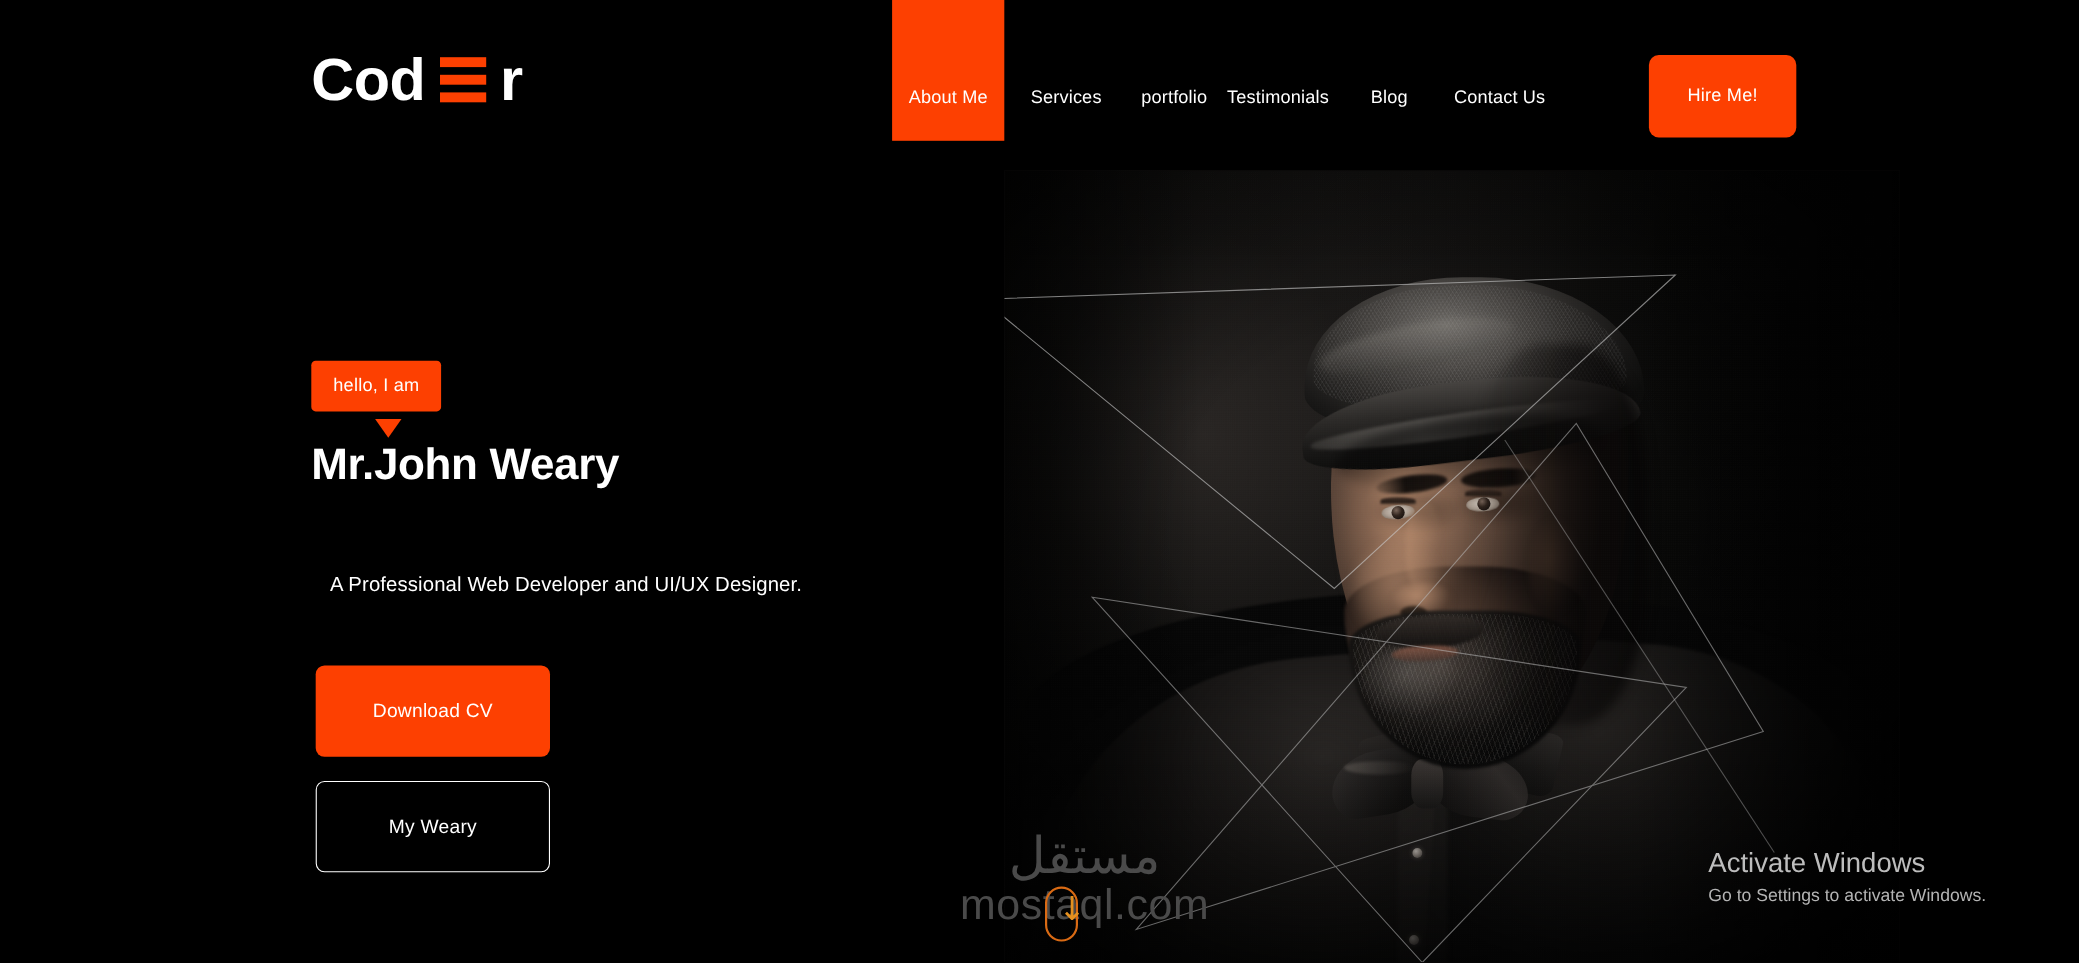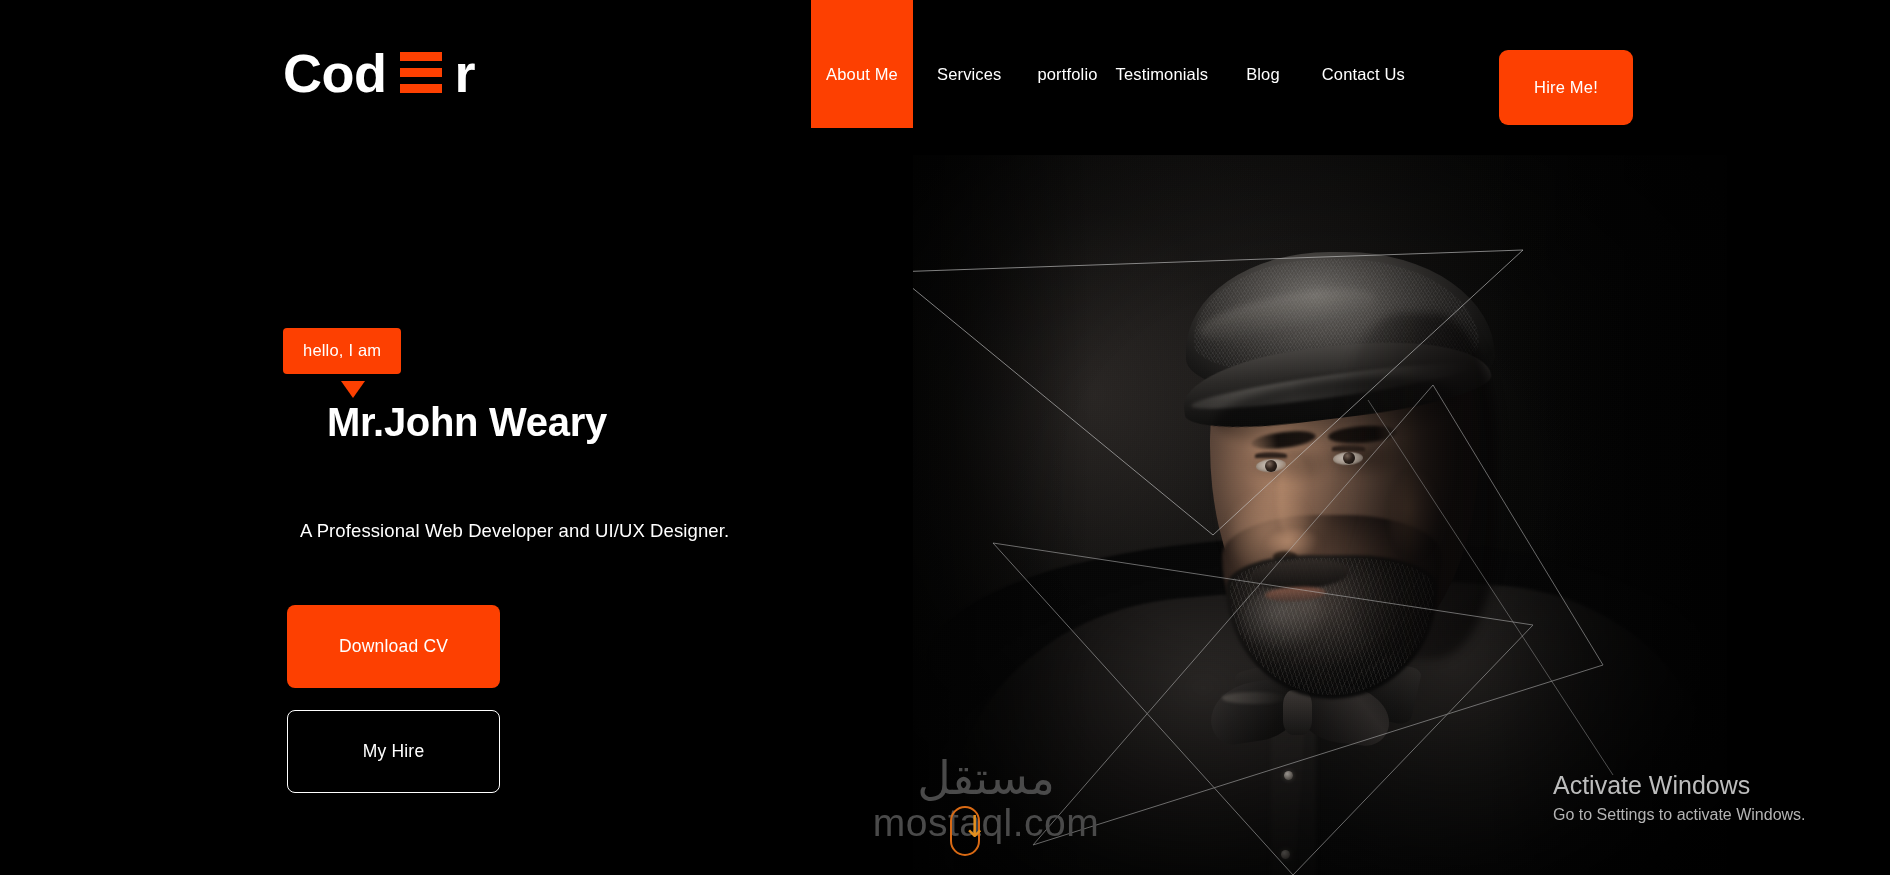--- a/index.html
+++ b/index.html
@@ -35,21 +35,21 @@
   #nav-active-block {
     position:absolute; left:811px; top:0px; width:102px; height:128px;
     background:#fd4001; z-index:1;
   }
   #nav {
     position:absolute; left:811px; top:0px; height:128px;
     display:flex; align-items:flex-end; z-index:2;
   }
   .nav-item {
     position:relative; color:#ffffff; font-size:16.5px; font-weight:400;
-    letter-spacing:0.15px; padding:0 0 44px 0; cursor:pointer;
+    letter-spacing:0.15px; padding:0 0 29px 0; cursor:pointer;
     white-space:nowrap; background:transparent;
   }
   .nav-item.active { color:#ffffff; }
   #nav-item-about { width:102px; text-align:center; }
   #nav-item-services { margin-left:24px; }
   #nav-item-portfolio { margin-left:36px; }
   #nav-item-testimonials { margin-left:18px; }
   #nav-item-blog { margin-left:38px; }
   #nav-item-contact { margin-left:42px; }
 
@@ -75,21 +75,21 @@
     position:absolute; left:341px; top:381px;
     width:0; height:0;
     border-left:12px solid transparent;
     border-right:12px solid transparent;
     border-top:17px solid #fd4001;
   }
 
   #hero-name {
     position:absolute; left:283px; top:400px;
     font-size:40px; font-weight:700; color:#ffffff;
-    letter-spacing:-0.3px; white-space:nowrap;margin-left:44px;
+    letter-spacing:-0.3px; white-space:nowrap;
   }
 
   #hero-sub {
     position:absolute; left:300px; top:520px;
     font-size:18.5px; font-weight:400; color:#ffffff;
     letter-spacing:0.1px; white-space:nowrap;
   }
 
   #hero-actions {
     position:absolute; left:287px; top:605px;
@@ -454,21 +454,21 @@
 
   <div id="hero-left">
     <div id="hello-badge">hello, I am</div>
     <div id="hello-badge-tail"></div>
 
     <h1 id="hero-name">Mr.John Weary</h1>
     <p id="hero-sub">A Professional Web Developer and UI/UX Designer.</p>
 
     <div id="hero-actions">
       <button class="hero-btn" id="download-cv-btn">Download CV</button>
-      <button class="hero-btn" id="my-work-btn">My Hire</button>
+      <button class="hero-btn" id="my-work-btn">My Weary</button>
     </div>
   </div>
 
   <div id="hero-image-panel">
     <div id="portrait" aria-label="portrait of a bearded man wearing a flat cap and a bow tie">
       <div id="bg-amb" class="pl"></div>
       <div id="bg-amb2" class="pl"></div>
 
       <div id="torso" class="pl"></div>
       <div id="shoulder-l" class="pl"></div>

